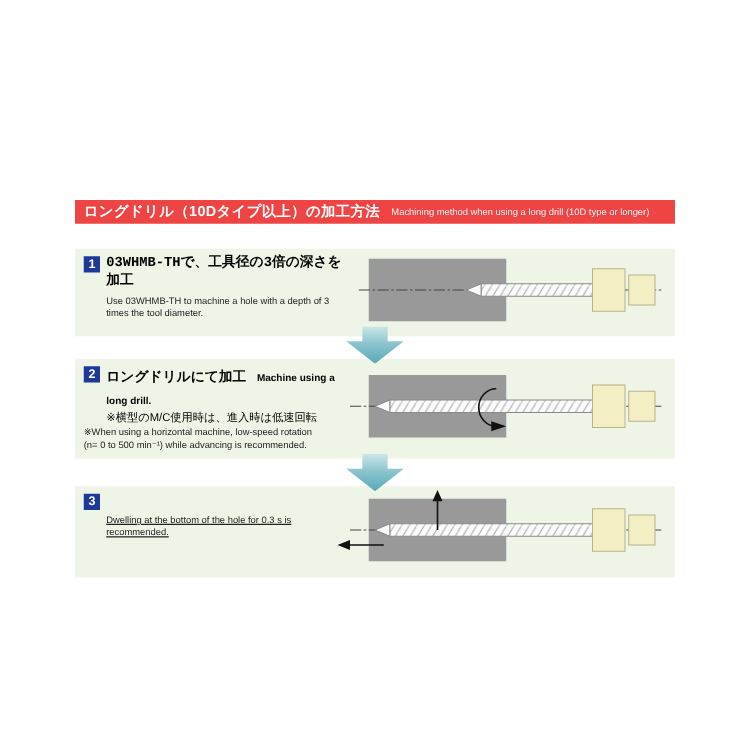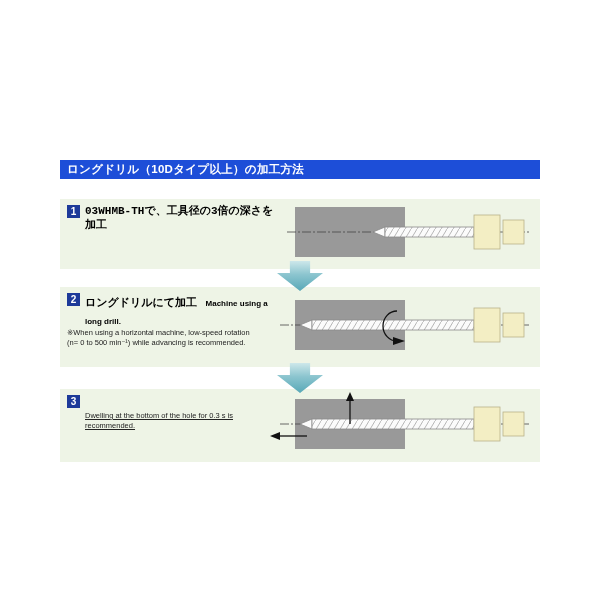--- a/index.html
+++ b/index.html
@@ -2,21 +2,21 @@
 <html><head>
 <meta charset="utf-8">
 <style>
   * { margin:0; padding:0; box-sizing:border-box; }
   html,body { width:600px; height:600px; background:#ffffff;
     font-family:"Liberation Sans","DejaVu Sans",sans-serif; }
   .page { position:relative; width:600px; height:600px; background:#ffffff; overflow:hidden; }
 
   
   .header { position:absolute; left:60px; top:160px; width:480px; height:19px;
-    background:#1d4ed8; color:#fff; display:flex; align-items:center; padding:0 7px; white-space:nowrap; }
+    background:#ef4444; color:#fff; display:flex; align-items:center; padding:0 7px; white-space:nowrap; }
   .h-jp { font-size:11.5px; font-weight:bold; letter-spacing:0.3px; }
   .h-en { font-size:7.5px; margin-left:9px; color:#f2f2f2; }
 
   
   .panel { position:absolute; left:60px; width:480px; background:#eef4e6; }
   .p1 { top:199px; height:70px; }
   .p2 { top:287px; height:80px; }
   .p3 { top:389px; height:73px; }
 
   .ptext { position:absolute; left:7px; top:5px; width:215px; }
@@ -42,28 +42,30 @@
   .a1 { top:261px; }
   .a2 { top:363px; }
 </style>
 </head>
 <body>
 
 <div class="page">
 
   <div class="header">
     <span class="h-jp">ロングドリル（10Dタイプ以上）の加工方法</span>
+    <span class="h-en">Machining method when using a long drill (10D type or longer)</span>
   </div>
 
   <section class="panel p1">
     <div class="ptext">
       <div class="title-row">
         <span class="badge">1</span>
         <span class="title-jp">03WHMB-THで、工具径の3倍の深さを加工</span>
       </div>
+      <div class="desc-en d1">Use 03WHMB-TH to machine a hole with a depth of 3 times the tool diameter.</div>
     </div>
     <svg class="diagram" viewBox="0 0 272 70">
       <defs>
         <pattern id="flute1" width="6" height="10" patternUnits="userSpaceOnUse">
           <rect width="6" height="10" fill="#fbfbfb"></rect>
           <line x1="6" y1="0" x2="0" y2="10" stroke="#b7b7b7" stroke-width="1"></line>
         </pattern>
       </defs>
       <rect x="28" y="8" width="110" height="50" fill="#999999"></rect>
       <line x1="20" y1="33" x2="262" y2="33" stroke="#444" stroke-width="0.8" stroke-dasharray="9,2,2,2"></line>
@@ -82,20 +84,21 @@
 
   <section class="panel p2">
     <div class="ptext">
       <div class="title-row">
         <span class="badge">2</span>
         <div>
           <span class="title-jp">ロングドリルにて加工</span>
           <span class="title-en-inline">Machine using a long drill.</span>
         </div>
       </div>
+      <div class="note-jp">※横型のM/C使用時は、進入時は低速回転</div>
       <div class="note-en">※When using a horizontal machine, low-speed rotation</div>
       <div class="note-en">(n= 0 to 500 min⁻¹) while advancing is recommended.</div>
     </div>
     <svg class="diagram" viewBox="0 0 272 70">
       <defs>
         <pattern id="flute2" width="6" height="10" patternUnits="userSpaceOnUse">
           <rect width="6" height="10" fill="#fbfbfb"></rect>
           <line x1="6" y1="0" x2="0" y2="10" stroke="#b7b7b7" stroke-width="1"></line>
         </pattern>
       </defs>

